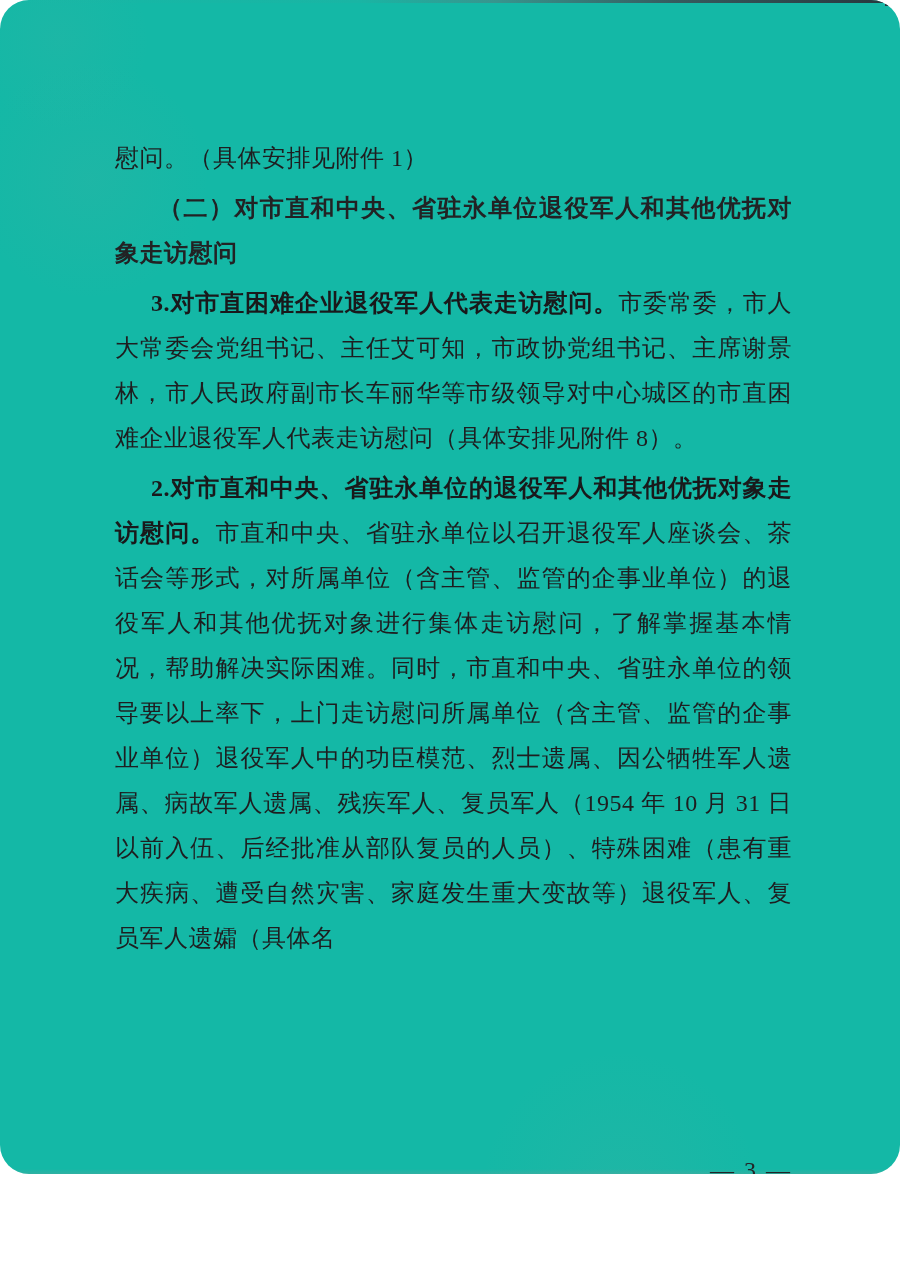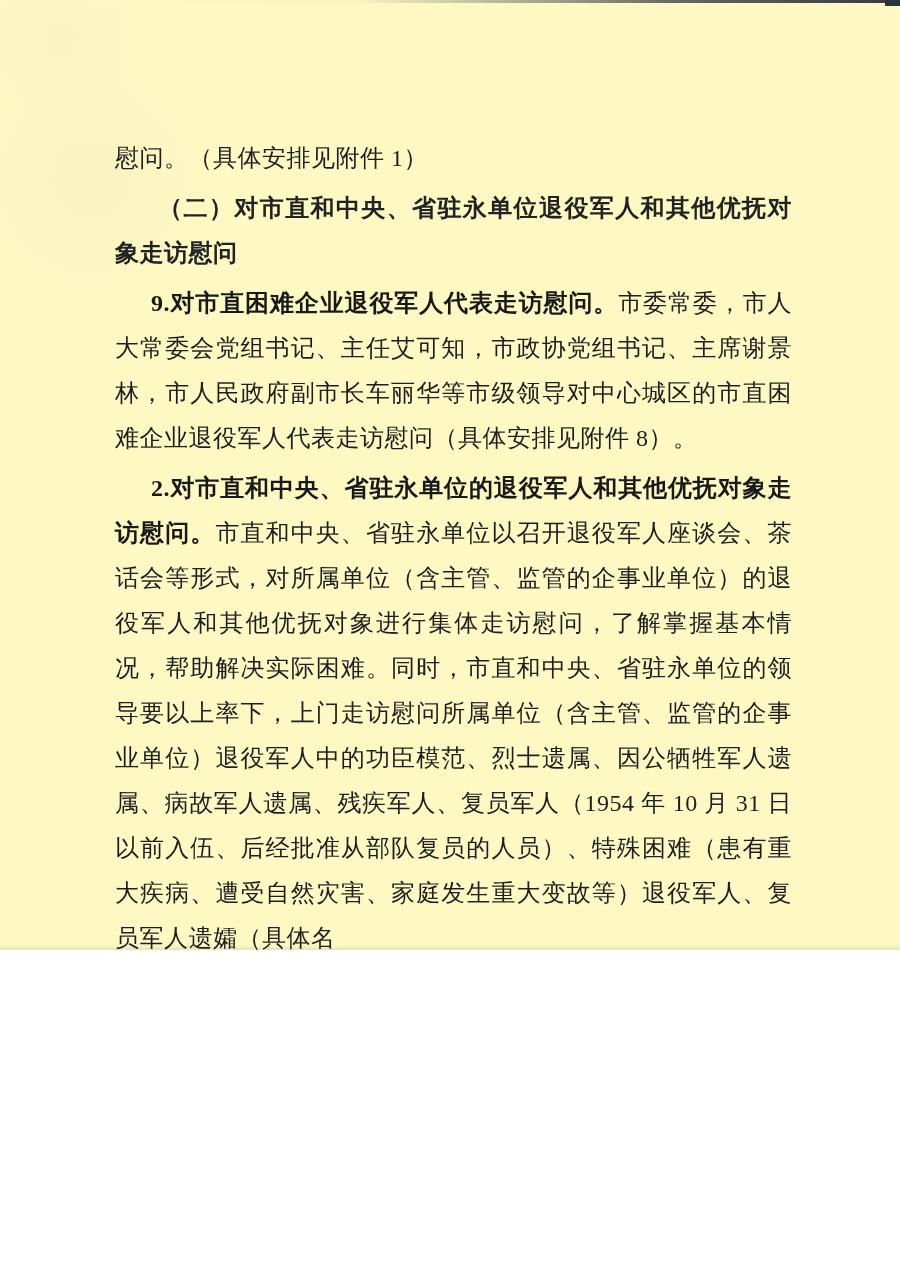--- a/index.html
+++ b/index.html
@@ -3,24 +3,25 @@
 <meta charset="utf-8">
 <style>
   html, body {
     margin: 0;
     padding: 0;
     background: #ffffff;
   }
   .sheet {
     position: relative;
     width: 900px;
-    height: 950px;
-    background: #fef9c3;
+    height: 1174px;
+    background: #14b8a6;
     overflow: hidden;
     font-family: "Liberation Serif", "DejaVu Serif", serif;
+    border-radius: 29px;
   }
   
   .scan-noise {
     position: absolute;
     inset: 0;
     pointer-events: none;
     background-image:
       radial-gradient(circle at 90px 180px, rgba(160,160,158,0.07), rgba(160,160,158,0) 120px),
       radial-gradient(circle at 620px 1190px, rgba(160,160,158,0.08), rgba(160,160,158,0) 140px),
       radial-gradient(circle at 60px 40px, rgba(160,160,158,0.06), rgba(160,160,158,0) 90px);
@@ -88,21 +89,21 @@
   <div class="scan-corner"></div>
   <div class="scan-bottom-edge"></div>
 
   <main class="body-text">
 
     <p class="para"><span>慰问。（具体安排见附件 1）</span></p>
 
 
     <p class="para indent-head"><span class="seg-kai">（二）对市直和中央、省驻永单位退役军人和其他优抚对象走访慰问</span></p>
 
-    <p class="para indent-num"><span class="seg-bold">9.对市直困难企业退役军人代表走访慰问。</span><span>市委常委，市人大常委会党组书记、主任艾可知，市政协党组书记、主席谢景林，市人民政府副市长车丽华等市级领导对中心城区的市直困难企业退役军人代表走访慰问（具体安排见附件 8）。</span></p>
+    <p class="para indent-num"><span class="seg-bold">3.对市直困难企业退役军人代表走访慰问。</span><span>市委常委，市人大常委会党组书记、主任艾可知，市政协党组书记、主席谢景林，市人民政府副市长车丽华等市级领导对中心城区的市直困难企业退役军人代表走访慰问（具体安排见附件 8）。</span></p>
 
     <p class="para indent-num"><span class="seg-bold">2.对市直和中央、省驻永单位的退役军人和其他优抚对象走访慰问。</span><span>市直和中央、省驻永单位以召开退役军人座谈会、茶话会等形式，对所属单位（含主管、监管的企事业单位）的退役军人和其他优抚对象进行集体走访慰问，了解掌握基本情况，帮助解决实际困难。同时，市直和中央、省驻永单位的领导要以上率下，上门走访慰问所属单位（含主管、监管的企事业单位）退役军人中的功臣模范、烈士遗属、因公牺牲军人遗属、病故军人遗属、残疾军人、复员军人（1954 年 10 月 31 日以前入伍、后经批准从部队复员的人员）、特殊困难（患有重大疾病、遭受自然灾害、家庭发生重大变故等）退役军人、复员军人遗孀（具体名</span></p>
 
   </main>
 
   <footer class="page-number">— 3 —</footer>
 
 </div>
 
 </body></html>

